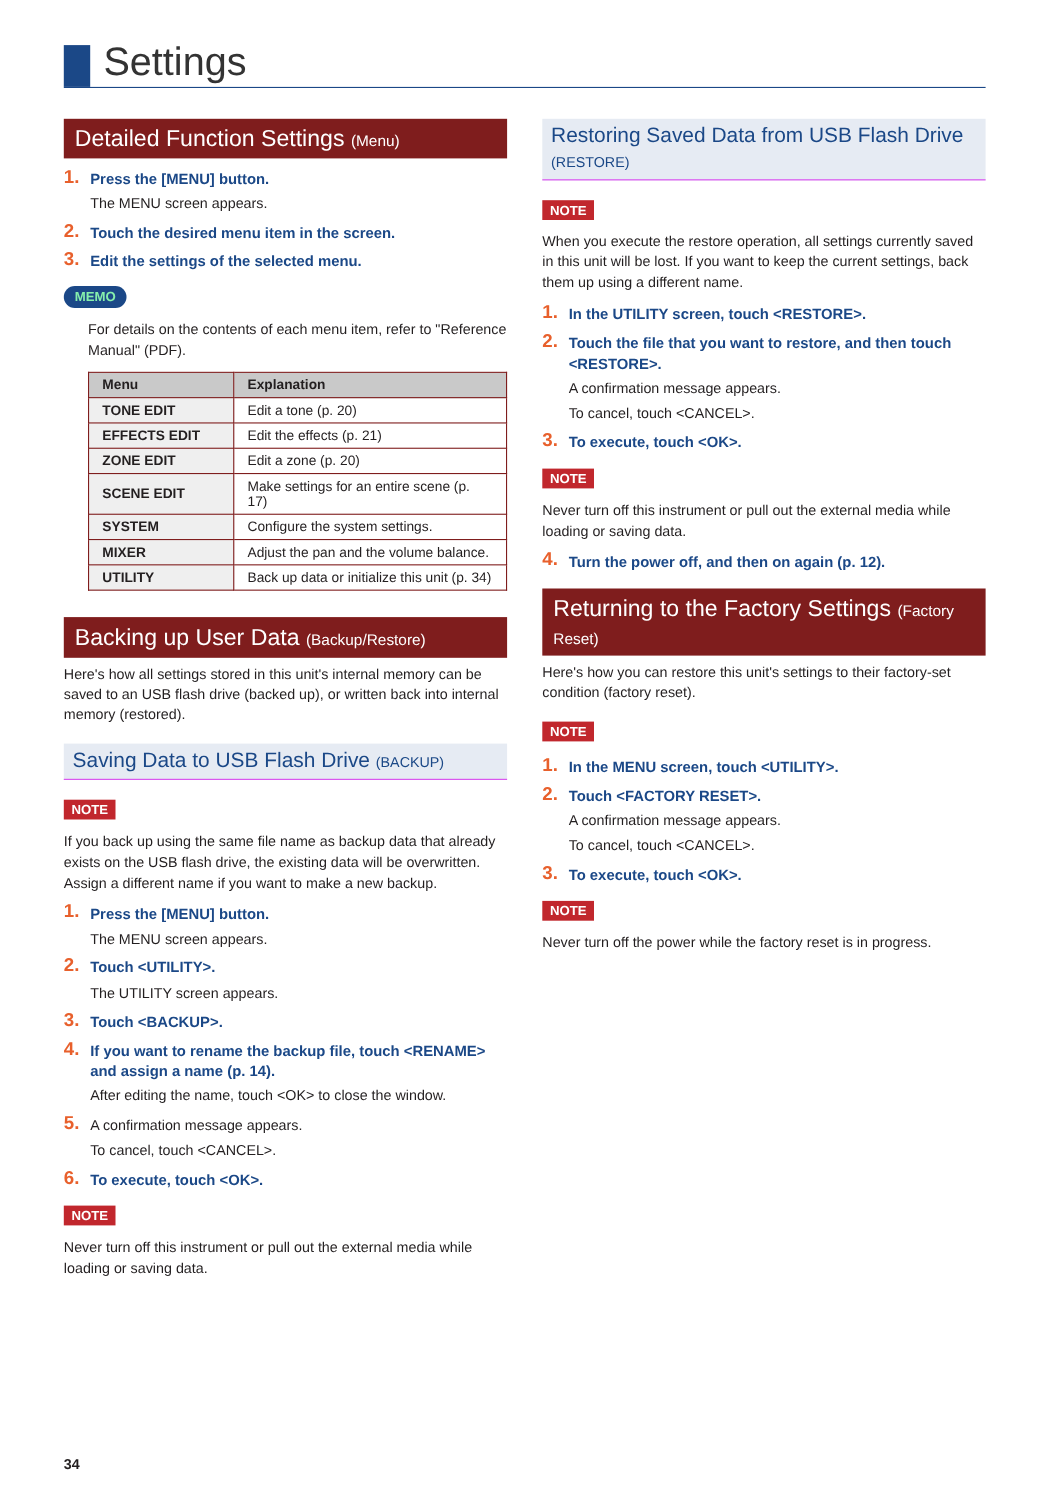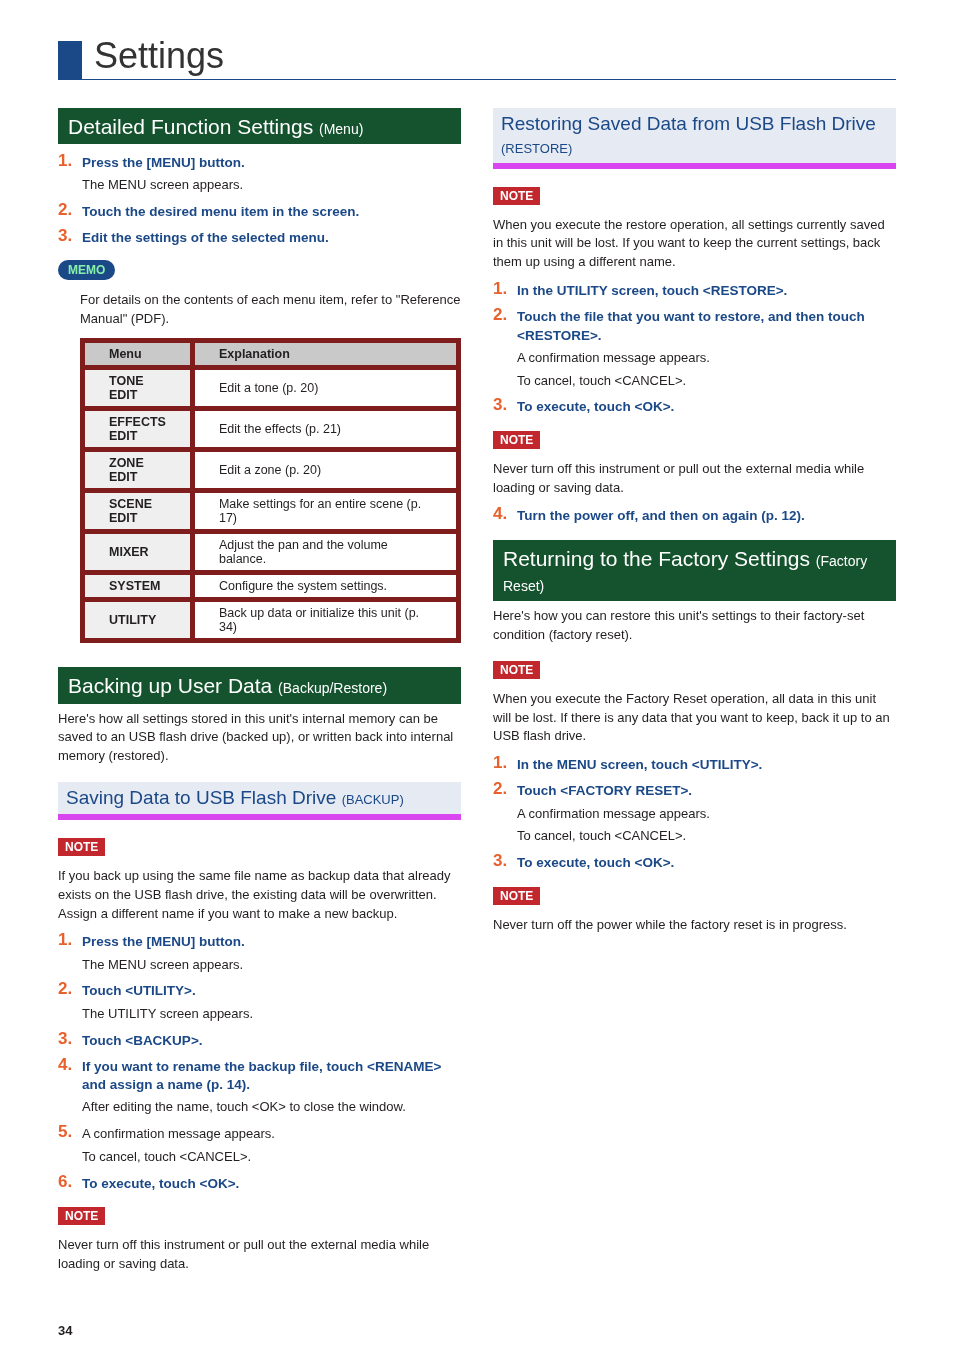--- a/index.html
+++ b/index.html
@@ -32,32 +32,32 @@
   }
   .columns {
     display: flex;
     gap: 32px;
   }
   .col {
     flex: 1;
     min-width: 0;
   }
   .section-h {
-    background: #14532d;
+    background: #7f1d1d;
     color: #fff;
     font-size: 21px;
     font-weight: 400;
     padding: 6px 10px 5px 10px;
     line-height: 1.2;
   }
   .section-h .paren {
     font-size: 14px;
   }
   .sub-h {
-    border-bottom: 6px solid #d946ef;
+    border-bottom: 1px solid #d946ef;
     background: #e6ebf3;
     color: #1b4887;
     font-size: 19px;
     font-weight: 400;
     padding: 5px 8px 4px 8px;
     margin: 16px 0 12px 0;
     line-height: 1.2;
   }
   .sub-h .paren {
     font-size: 13px;
@@ -123,33 +123,33 @@
   .indented {
     margin-left: 22px;
   }
   table.menu-table {
     width: 100%;
     border-collapse: collapse;
     font-size: 12.5px;
     margin: 10px 0 18px 0;
   }
   table.menu-table th, table.menu-table td {
-    border: 5px solid #7f1d1d;
-    padding: 4px 24px;
+    border: 1px solid #7f1d1d;
+    padding: 4px 12px;
     text-align: left;
     margin-left: 32px;
   }
   table.menu-table th {
     background: #c9c9c9;
     font-weight: 700;
   }
   table.menu-table td.m {
     background: #efefef;
     font-weight: 700;
-    width: 96px;
+    width: 132px;
   }
   .page-num {
     position: absolute;
     left: 58px;
     bottom: 12px;
     font-weight: 700;
     font-size: 13px;
   }
 </style>
 </head>
@@ -201,26 +201,26 @@
             </tr>
       <tr>
               <td class="m">ZONE EDIT</td>
               <td>Edit a zone (p. 20)</td>
             </tr>
       <tr>
               <td class="m">SCENE EDIT</td>
               <td>Make settings for an entire scene (p. 17)</td>
             </tr>
       <tr>
+              <td class="m">SYSTEM</td>
+              <td>Configure the system settings.</td>
+            </tr>
+      <tr>
               <td class="m">MIXER</td>
               <td>Adjust the pan and the volume balance.</td>
-            </tr>
-      <tr>
-              <td class="m">SYSTEM</td>
-              <td>Configure the system settings.</td>
             </tr>
       <tr>
               <td class="m">UTILITY</td>
               <td>Back up data or initialize this unit (p. 34)</td>
             </tr>
     </tbody>
         </table>
     </div>
 
     <div class="section-h" style="margin-top:24px">
@@ -298,21 +298,20 @@
       </li>
     </ol>
 
     <div class="section-h" style="margin-top:14px">
       <span>Returning to the Factory Settings </span><span class="paren">(Factory Reset)</span>
     </div>
 
     <div class="body-text">Here's how you can restore this unit's settings to their factory-set condition (factory reset).</div>
 
     <div class="note-tag">NOTE</div>
-    <div class="body-text">When you execute the Factory Reset operation, all data in this unit will be lost. If there is any data that you want to keep, back it up to an USB flash drive.</div>
 
     <ol class="step-list">
       <li>
         <span class="step-bold">In the MENU screen, touch &lt;UTILITY&gt;.</span>
       </li>
       <li>
         <span class="step-bold">Touch &lt;FACTORY RESET&gt;.</span>
         <span class="step-sub">A confirmation message appears.</span>
         <span class="step-sub">To cancel, touch &lt;CANCEL&gt;.</span>
       </li>

